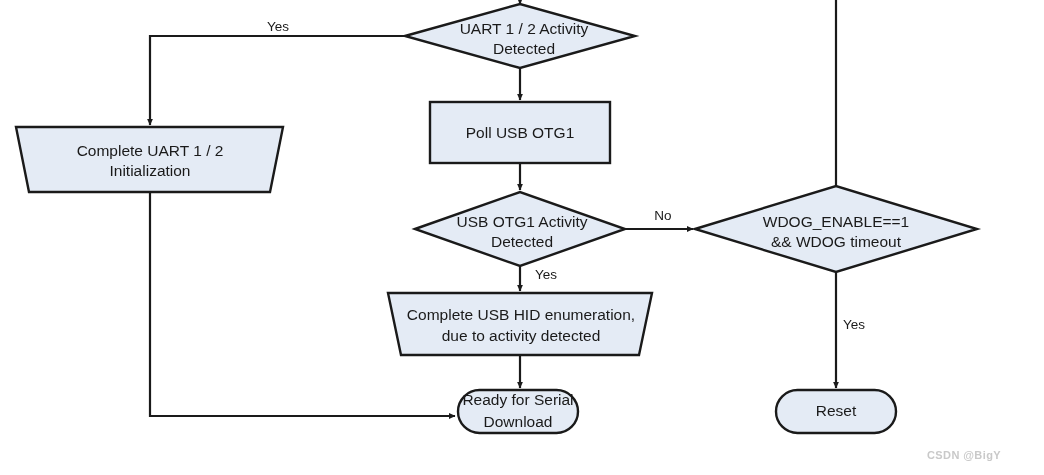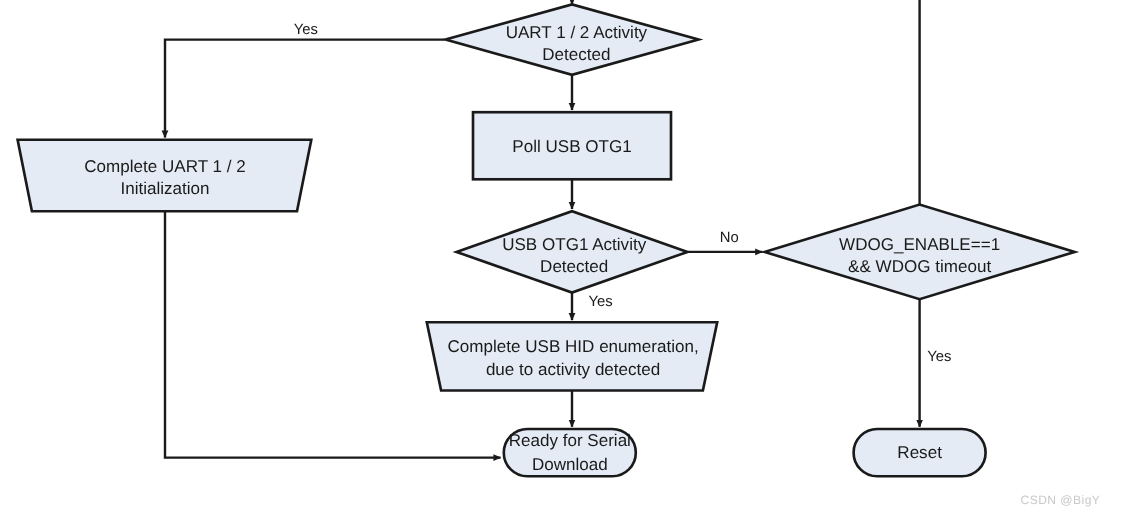--- a/index.html
+++ b/index.html
@@ -143,15 +143,15 @@
       <rect class="node-shape-round" x="776" y="390" width="120" height="43" rx="21.5" ry="21.5"></rect>
       <text class="node-label" x="836" y="412">Reset</text>
     </g>
 
     <text class="edge-label" x="278" y="27">Yes</text>
     <text class="edge-label" x="663" y="216">No</text>
     <text class="edge-label" x="546" y="275">Yes</text>
     <text class="edge-label" x="854" y="325">Yes</text>
   </svg>
 
-  <div class="watermark" style="left:964px; top:449px; transform:translateX(-50%);">CSDN @BigY</div>
+  <div class="watermark" style="left:964px; top:449px; transform:translateX(-50%);font-weight:bold;">CSDN @BigY</div>
 
 </div>
 
 </body></html>

